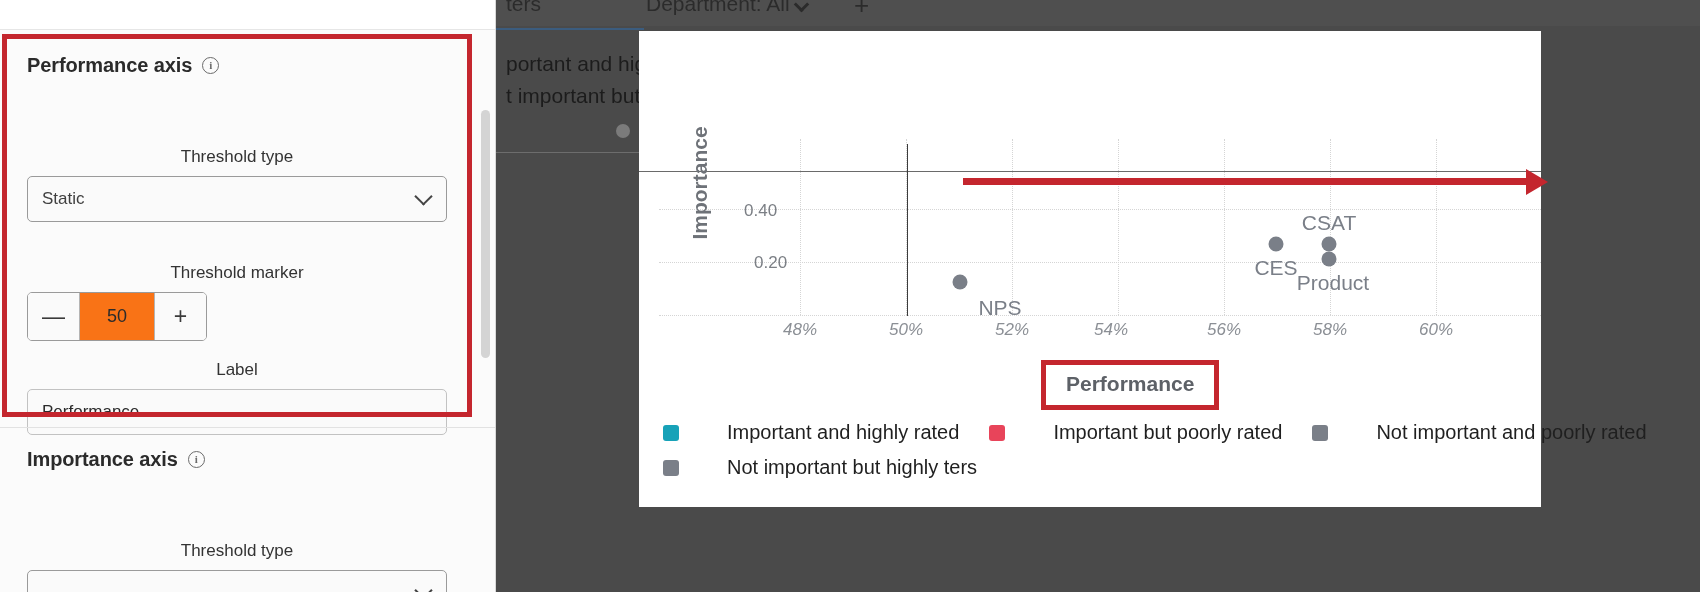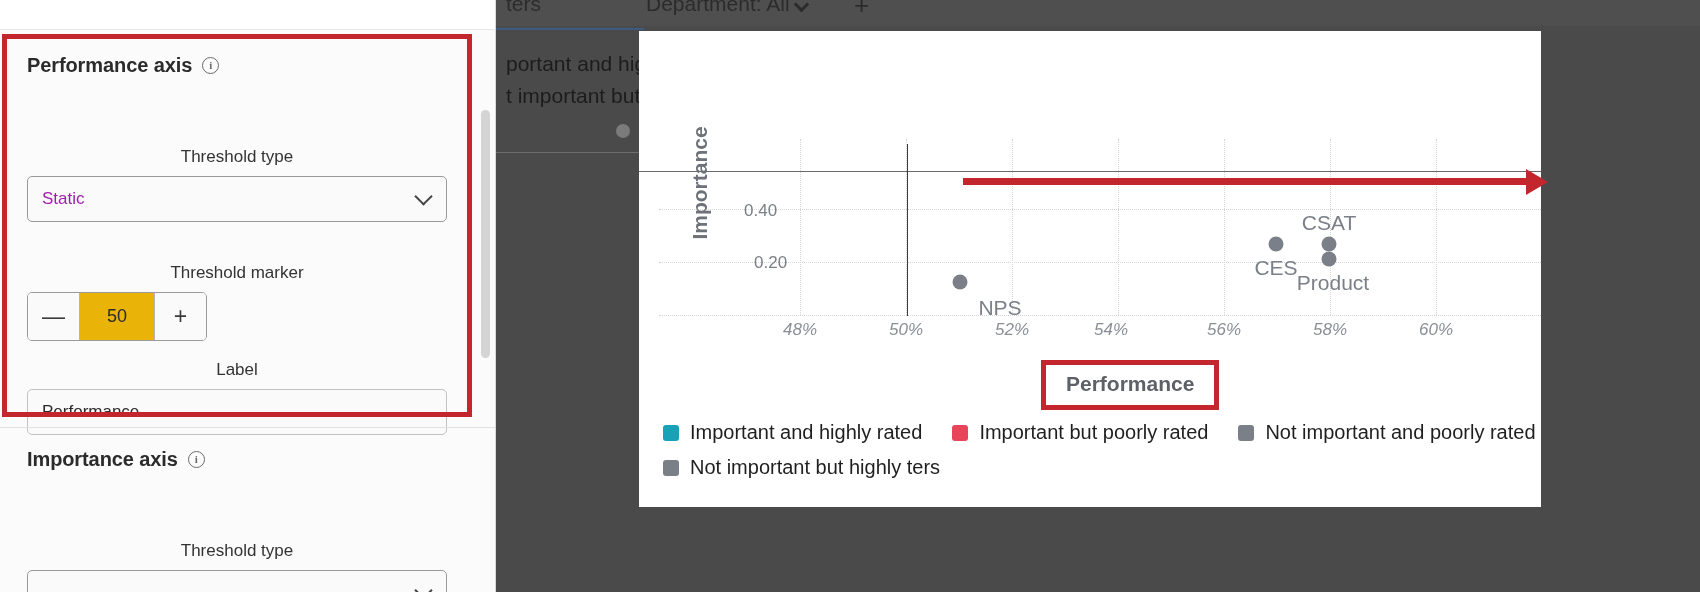--- a/index.html
+++ b/index.html
@@ -54,21 +54,21 @@
   }
 
   .select-box {
     position: relative;
     width: 420px; height: 46px;
     background: #fafafa;
     border: 1.5px solid #9a9a9a;
     border-radius: 5px;
     display: flex; align-items: center;
     padding: 0 14px;
-    font-size: 17px; color: #a21caf;
+    font-size: 17px; color: #404040;
   }
   .chevron {
     position: absolute; right: 16px; top: 50%;
     width: 13px; height: 13px;
     border-right: 2px solid #444; border-bottom: 2px solid #444;
     transform: translateY(-70%) rotate(45deg);
   }
 
   .stepper {
     display: flex; align-items: stretch;
@@ -78,21 +78,21 @@
   }
   .stepper-btn {
     width: 52px; display: flex; align-items: center; justify-content: center;
     font-size: 23px; color: #3a3a3a; background: #fafafa;
     font-family: "Liberation Sans", sans-serif;
   }
   .stepper-btn.minus { border-right: 1.5px solid #b4b4b4; }
   .stepper-btn.plus  { border-left: 1.5px solid #b4b4b4; }
   .stepper-value {
     flex: 1; display:flex; align-items:center; justify-content:center;
-    font-size: 18px; color: #2b2b2b; background: #eab308;
+    font-size: 18px; color: #2b2b2b; background: #f97316;
   }
 
   .text-input {
     width: 420px; height: 46px;
     background: #fafafa;
     border: 1.5px solid #c2c2c2;
     border-radius: 5px;
     display: flex; align-items: center;
     padding: 0 14px;
     font-size: 17px; color: #2b2b2b;
@@ -215,21 +215,21 @@
   }
   .x-axis-label-text {
     font-size:21px; font-weight:bold; color:#5d6167; white-space:nowrap;
   }
 
   
   .legend {
     position:absolute; left:24px; top:390px; width:860px;
   }
   .legend-row { display:flex; align-items:center; gap:0; margin-bottom:12px; }
-  .legend-item { display:flex; align-items:center; margin-right:30px; }
+  .legend-item { display:flex; align-items:center; margin-right:30px;gap:37px; }
   .legend-swatch {
     width:16px; height:16px; border-radius:3px; margin-right:11px; flex:none;
   }
   .legend-text { font-size:20px; color:#1f1f1f; white-space:nowrap; }
 </style>
 </head>
 <body>
 
 <div id="root">
 

